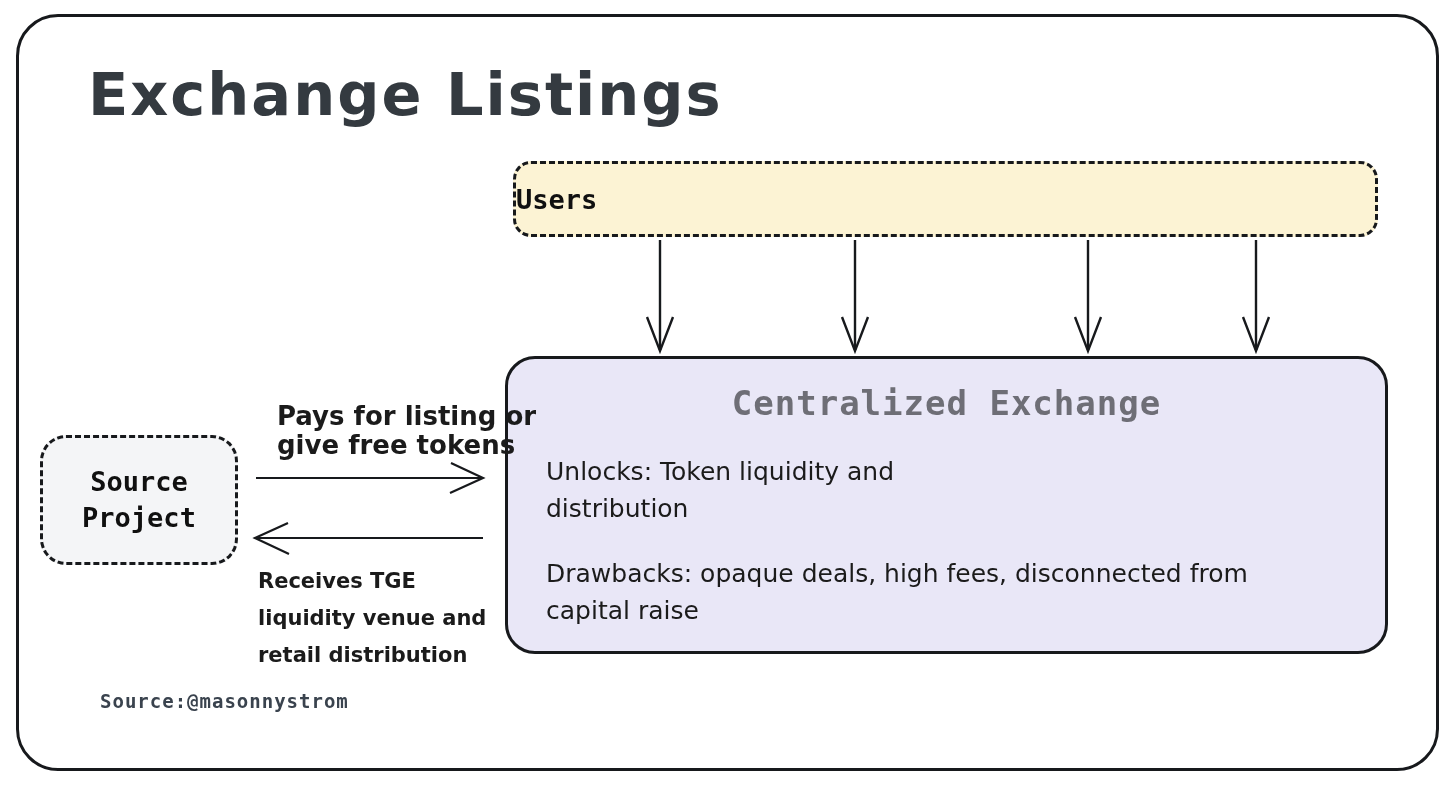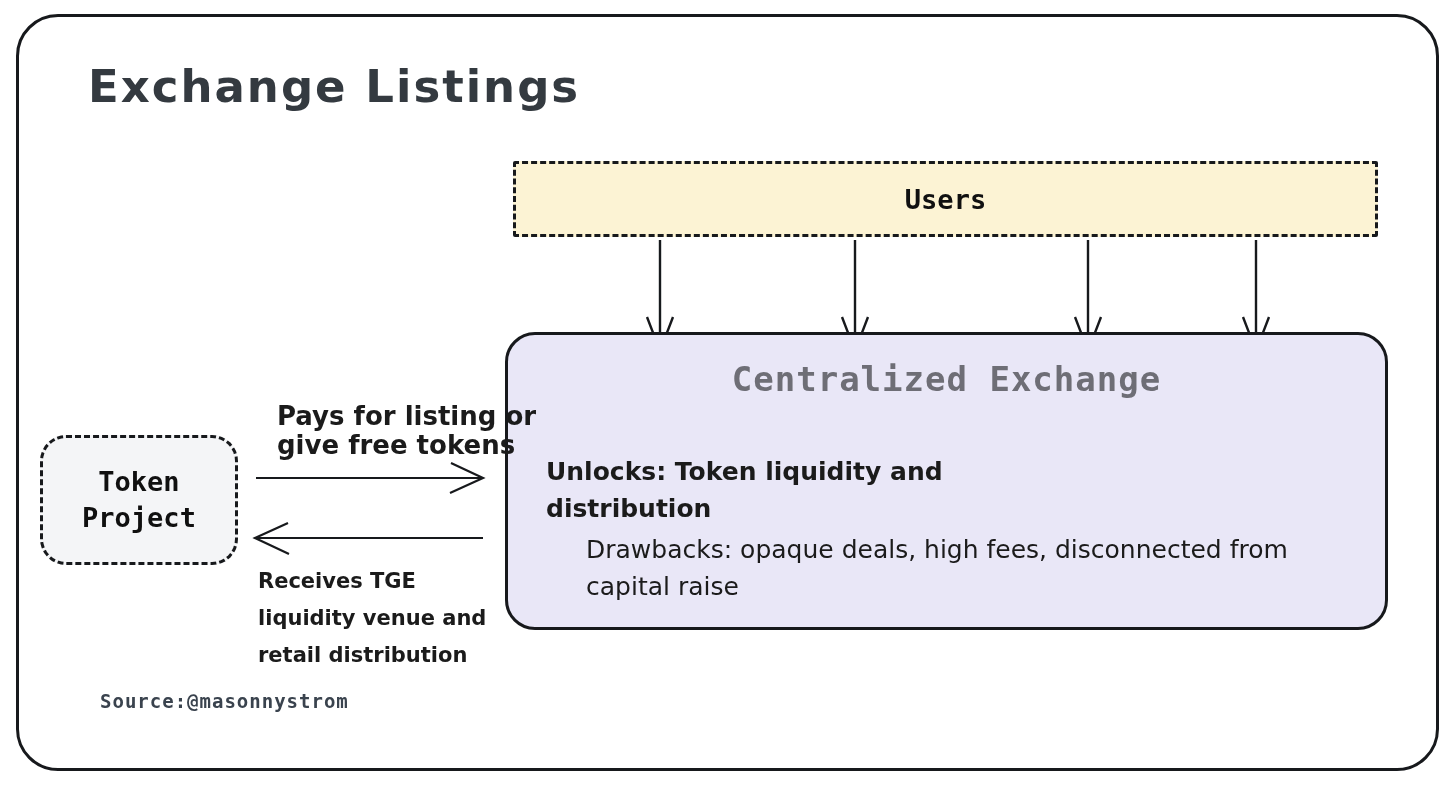--- a/index.html
+++ b/index.html
@@ -5,35 +5,35 @@
   :root{
     --ink:#1b1b1b; --title-ink:#343a40; --exchange-title-ink:#6e6e76;
     --users-fill:#fcf3d4; --exchange-fill:#e9e7f7; --token-fill:#f4f5f7;
     --source-ink:#3a434e; --stroke:#17191c;
   }
   html,body{margin:0;padding:0;}
   body{width:1456px;height:786px;background:#ffffff;position:relative;overflow:hidden;
        font-family:"DejaVu Sans",sans-serif;color:var(--ink);}
   .frame{position:absolute;left:16px;top:14px;width:1417px;height:751px;
          border:3.5px solid var(--stroke);border-radius:42px;background:#ffffff;}
-  .title{position:absolute;left:88px;top:60px;font-size:45px;font-weight:bold;
+  .title{position:absolute;left:88px;top:60px;font-size:59px;font-weight:bold;
          color:var(--title-ink);letter-spacing:2px;}
   .users-box{position:absolute;left:513px;top:161px;width:859px;height:70px;
-         background:var(--users-fill);border:3px dashed var(--stroke);border-radius:2px;
-         display:flex;align-items:center;justify-content:center;}
+         background:var(--users-fill);border:3px dashed var(--stroke);border-radius:18px;
+         display:flex;align-items:center;}
   .users-label{font-family:"DejaVu Sans Mono",monospace;font-size:27px;font-weight:600;color:#101010;}
-  .cex-box{position:absolute;left:505px;top:332px;width:877px;height:292px;
+  .cex-box{position:absolute;left:505px;top:356px;width:877px;height:292px;
          background:var(--exchange-fill);border:3px solid var(--stroke);border-radius:30px;}
   .cex-title{position:absolute;left:0;right:0;top:24px;text-align:center;
          font-family:"DejaVu Sans Mono",monospace;font-size:34px;font-weight:600;
          color:var(--exchange-title-ink);letter-spacing:1px;}
   .cex-unlocks{position:absolute;left:38px;top:94px;font-size:25px;line-height:37px;
-         font-weight:700;white-space:pre-line;margin-top:24px;}
+         font-weight:400;white-space:pre-line;}
   .cex-drawbacks{position:absolute;left:38px;top:196px;font-size:25px;line-height:37px;
-         font-weight:500;white-space:pre-line;margin-left:40px;}
+         font-weight:500;white-space:pre-line;}
   .token-box{position:absolute;left:40px;top:435px;width:192px;height:124px;
          background:var(--token-fill);border:3px dashed var(--stroke);border-radius:26px;
          display:flex;align-items:center;justify-content:center;text-align:center;}
   .token-label{font-family:"DejaVu Sans Mono",monospace;font-size:27px;font-weight:600;
          color:#101010;line-height:36px;white-space:pre-line;}
   .pays-label{position:absolute;left:277px;top:402px;font-size:26px;font-weight:600;
          line-height:29px;white-space:pre-line;}
   .receives-label{position:absolute;left:258px;top:563px;font-size:21px;font-weight:600;
          line-height:37px;white-space:pre-line;}
   .source{position:absolute;left:100px;top:690px;font-family:"DejaVu Sans Mono",monospace;
@@ -81,21 +81,21 @@
 
 <div class="cex-box">
   <div class="cex-title">Centralized Exchange</div>
   <div class="cex-unlocks">Unlocks: Token liquidity and
 distribution</div>
   <div class="cex-drawbacks">Drawbacks: opaque deals, high fees, disconnected from
 capital raise</div>
 </div>
 
 <div class="token-box">
-  <span class="token-label">Token
+  <span class="token-label">Source
 Project</span>
 </div>
 
 <div class="pays-label">Pays for listing or
 give free tokens</div>
 <div class="receives-label">Receives TGE
 liquidity venue and
 retail distribution</div>
 
 <div class="source">Source:@masonnystrom</div>

